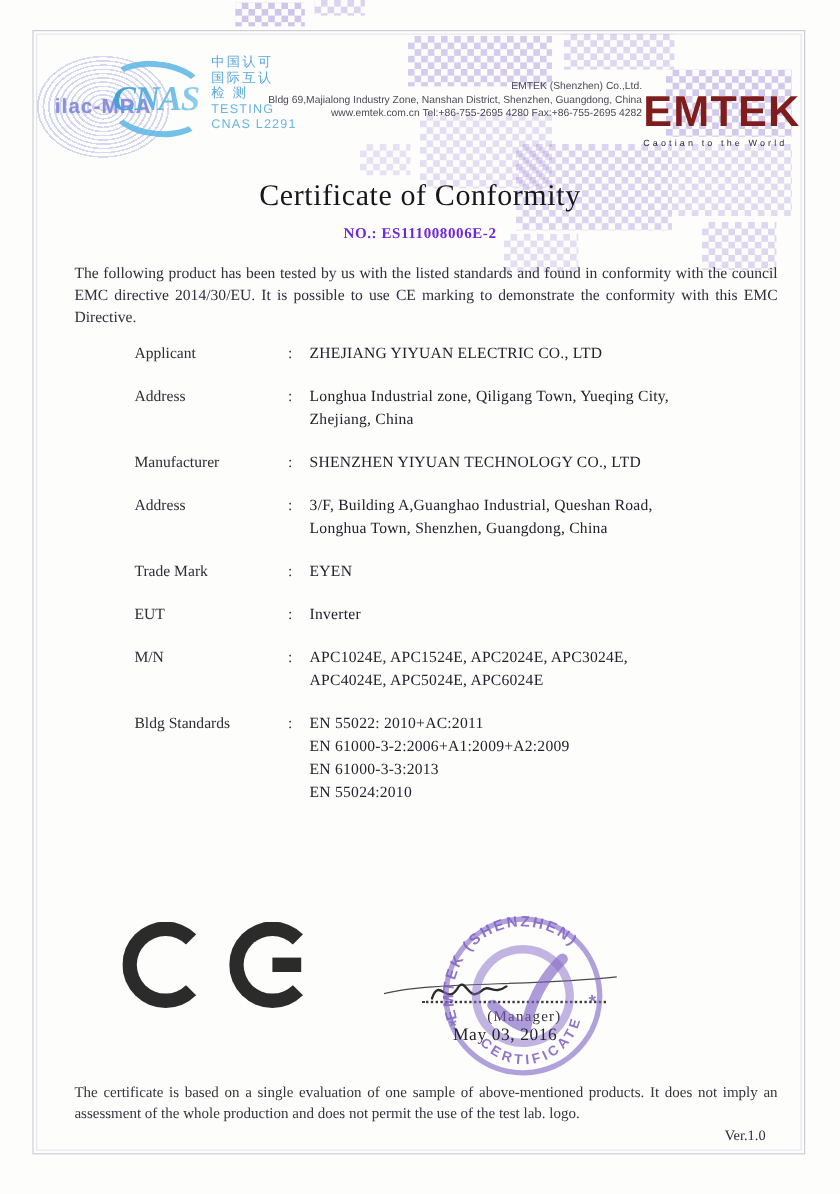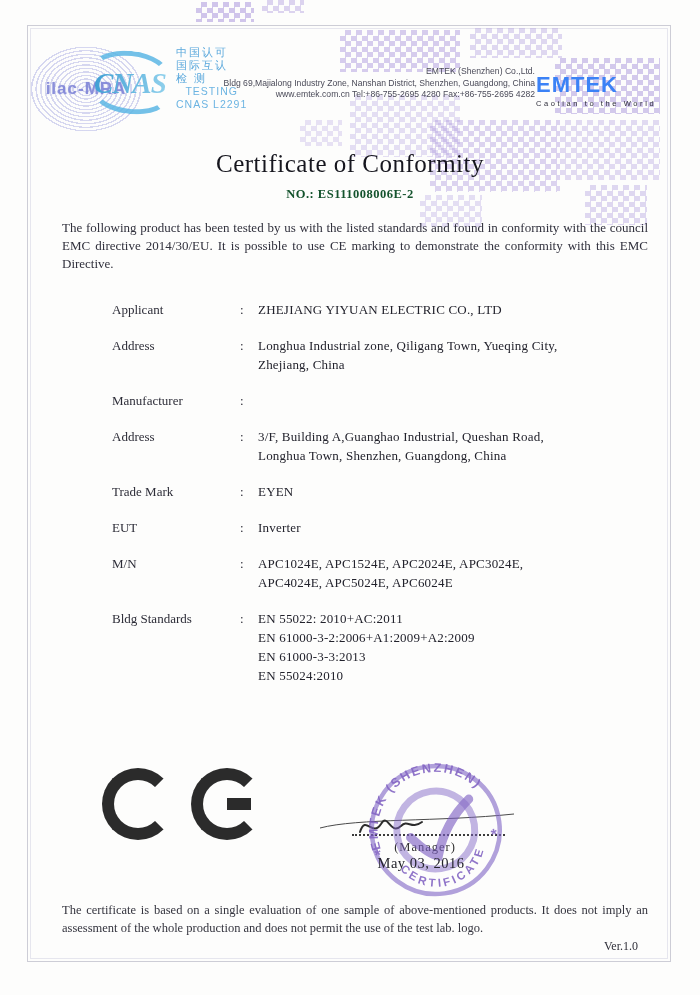--- a/index.html
+++ b/index.html
@@ -53,79 +53,79 @@
   .cnas-swoosh-bottom {
     position:absolute; left:0px; top:14px; width:78px; height:42px;
     border:5px solid transparent; border-bottom-color:rgba(92,182,228,.85);
     border-radius:50%; transform:rotate(6deg);
   }
   .cnas-cn-block {
     position:absolute; left:176px; top:46px; z-index:3;
     font-family:"Liberation Sans", sans-serif; color:#5aa8dc;
     font-size:11px; line-height:13px; letter-spacing:2px;
   }
-  .cnas-cn-block .en { letter-spacing:1px; font-size:10.5px; color:#6cb4e2;text-align:center; }
+  .cnas-cn-block .en { letter-spacing:1px; font-size:10.5px; color:#6cb4e2; }
 
   .company-block {
     position:absolute; left:205px; top:66px; width:330px; z-index:3;
     font-family:"Liberation Sans", sans-serif; font-size:8.6px; line-height:11.5px;
     color:#4a4a58; text-align:right;
   }
   .emtek-logo {
     position:absolute; left:536px; top:72px; z-index:3; text-align:left;
   }
   .emtek-logo .word {
-    font-family:"Liberation Sans", sans-serif; font-weight:800; font-size:22px;
-    color:#3b82f6; letter-spacing:1px;
+    font-family:"Liberation Sans", sans-serif; font-weight:800; font-size:36px;
+    color:#7f1d1d; letter-spacing:1px;
   }
   .emtek-logo .tagline {
     font-family:"Liberation Sans", sans-serif; font-size:7.5px; letter-spacing:2.6px;
     color:#2d2d3a; margin-top:1px;
   }
 
   
   .doc-title {
     position:absolute; left:0; top:150px; width:100%; text-align:center; z-index:2;
     font-weight:normal; font-size:25px; color:#16161e; letter-spacing:.5px;
   }
   .doc-no {
     position:absolute; left:0; top:187px; width:100%; text-align:center; z-index:2;
-    font-weight:bold; font-size:12.5px; color:#14532d; letter-spacing:.5px;
+    font-weight:bold; font-size:12.5px; color:#6d28d9; letter-spacing:.5px;
   }
 
   
   .intro {
     position:absolute; left:62px; top:219px; width:586px; z-index:2;
     font-size:13px; line-height:18px; text-align:justify; color:#30303c;
   }
   .fields { position:absolute; left:112px; top:284px; width:500px; z-index:2; }
   .field-row {
     display:grid; grid-template-columns:128px 18px 1fr;
-    margin-bottom:17px; font-size:13px; line-height:19px;margin-top:16px;
+    margin-bottom:17px; font-size:13px; line-height:19px;
   }
   .field-label { color:#2d2d38; }
   .field-colon { color:#2d2d38; }
   .field-value { color:#22222c; white-space:pre-line; letter-spacing:.2px; max-width:352px; }
 
   
   .ce-mark { position:absolute; left:102px; top:768px; display:flex; gap:17px; z-index:2; }
   .ce-letter { position:relative; width:72px; height:72px; }
   .ce-ring {
     position:absolute; inset:0; border-radius:50%;
     border:12px solid #2b2b2b; border-right-color:transparent;
   }
   .ce-bar {
     position:absolute; left:50%; top:calc(50% - 6px); width:34%; height:12px; background:#2b2b2b;
   }
 
   
   .stamp-svg { position:absolute; left:336px; top:748px; z-index:4; transform:rotate(-8deg); opacity:.88; }
   .sig-svg { position:absolute; left:318px; top:794px; z-index:3; }
   .sig-dots { position:absolute; left:352px; top:834px; width:153px; border-bottom:2px dotted #3c3c3c; z-index:2; }
-  .manager-line { position:absolute; left:340px; top:840px; width:170px; text-align:center; z-index:2;
+  .manager-line { position:absolute; left:352px; top:840px; width:170px; text-align:center; z-index:2;
     font-size:12.5px; color:#2f2f2f; letter-spacing:1px; }
   .date-line { position:absolute; left:336px; top:855px; width:170px; text-align:center; z-index:5;
     font-size:14.5px; color:#24242c; letter-spacing:.5px; }
 
   
   .footer-note {
     position:absolute; left:62px; top:901px; width:586px; z-index:2;
     font-size:12.5px; line-height:18px; text-align:justify; color:#34343e;
   }
   .version { position:absolute; right:62px; top:939px; z-index:2; font-size:12px; color:#2e2e38; }
@@ -189,20 +189,21 @@
   </div>
   <div class="field-row">
     <span class="field-label">Address</span>
     <span class="field-colon">:</span>
     <span class="field-value">Longhua Industrial zone, Qiligang Town, Yueqing City,
 Zhejiang, China</span>
   </div>
   <div class="field-row">
     <span class="field-label">Manufacturer</span>
     <span class="field-colon">:</span>
+    <span class="field-value">SHENZHEN YIYUAN TECHNOLOGY CO., LTD</span>
   </div>
   <div class="field-row">
     <span class="field-label">Address</span>
     <span class="field-colon">:</span>
     <span class="field-value">3/F, Building A,Guanghao Industrial, Queshan Road,
 Longhua Town, Shenzhen, Guangdong, China</span>
   </div>
   <div class="field-row">
     <span class="field-label">Trade Mark</span>
     <span class="field-colon">:</span>

